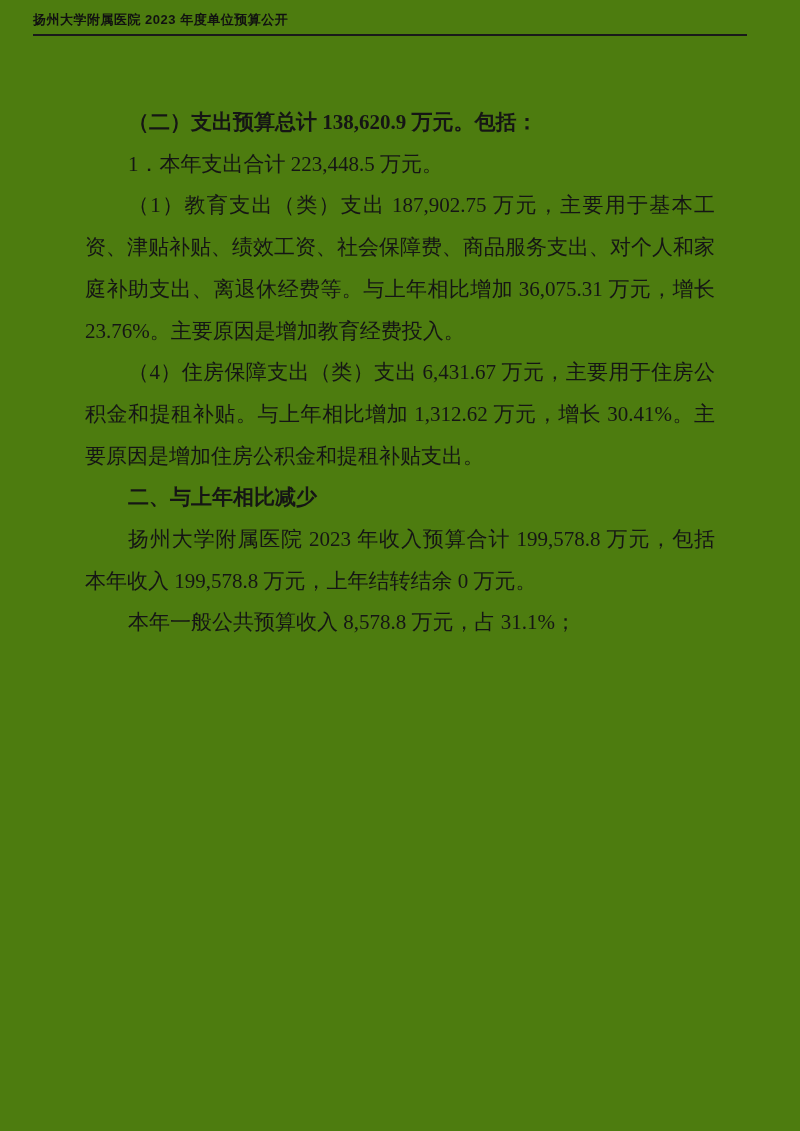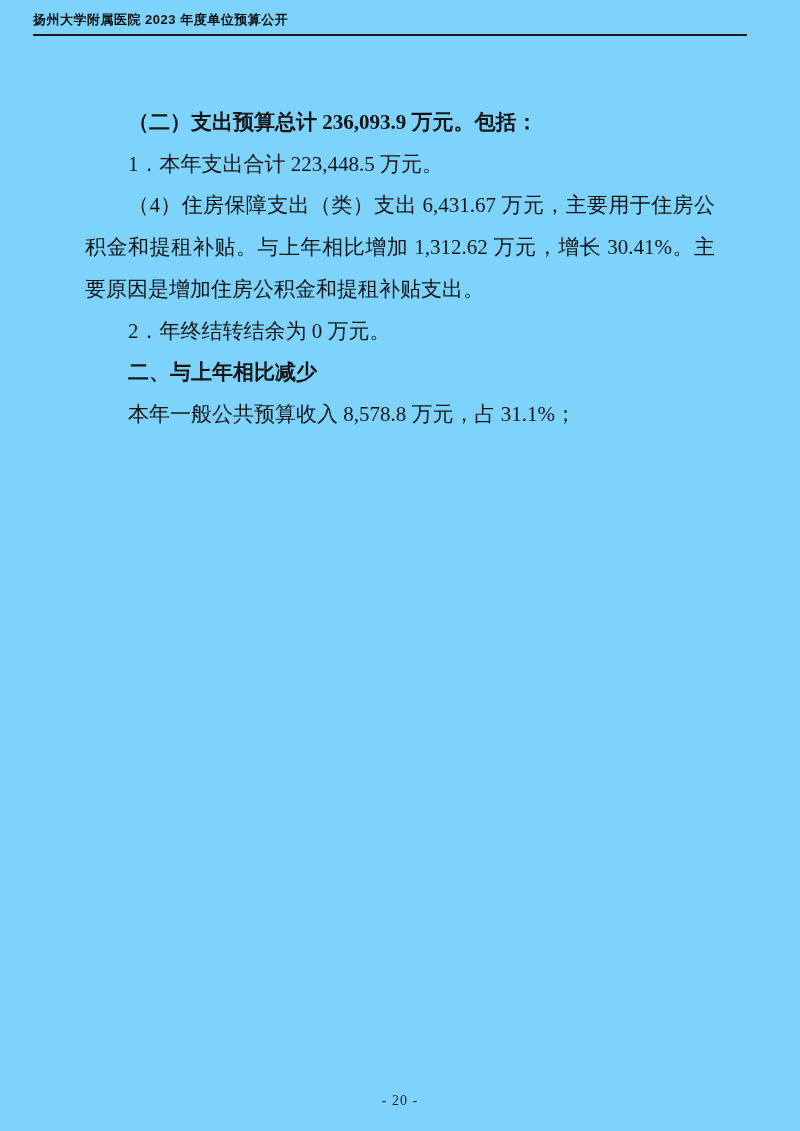--- a/index.html
+++ b/index.html
@@ -1,20 +1,20 @@
 <!DOCTYPE html>
 <html lang="zh"><head>
 <meta charset="utf-8">
 <style>
   html, body { margin: 0; padding: 0; background: #ffffff; }
   .page {
     position: relative;
     width: 800px;
     height: 1131px;
-    background: #7dd3fc;
+    background: #4d7c0f;
     color: #000000;
     overflow: hidden;
     font-family: "Liberation Serif", "DejaVu Serif", serif;
   }
   
   .page-header {
     position: absolute;
     left: 33px;
     top: 10px;
     width: 714px;
@@ -71,25 +71,23 @@
 
 <div class="page">
 
   <div class="page-header">
     <span class="header-title">扬州大学附属医院 2023 年度单位预算公开</span>
   </div>
 
   <div class="header-rule"></div>
 
   <div class="doc-body">
-      <p class="heading">（二）支出预算总计 236,093.9 万元。包括：</p>
+      <p class="heading">（二）支出预算总计 138,620.9 万元。包括：</p>
       <p class="body">1．本年支出合计 223,448.5 万元。</p>
+      <p class="body">（1）教育支出（类）支出 187,902.75 万元，主要用于基本工资、津贴补贴、绩效工资、社会保障费、商品服务支出、对个人和家庭补助支出、离退休经费等。与上年相比增加 36,075.31 万元，增长 23.76%。主要原因是增加教育经费投入。</p>
       <p class="body">（4）住房保障支出（类）支出 6,431.67 万元，主要用于住房公积金和提租补贴。与上年相比增加 1,312.62 万元，增长 30.41%。主要原因是增加住房公积金和提租补贴支出。</p>
-      <p class="body">2．年终结转结余为 0 万元。</p>
       <p class="heading">二、与上年相比减少</p>
+      <p class="body">扬州大学附属医院 2023 年收入预算合计 199,578.8 万元，包括本年收入 199,578.8 万元，上年结转结余 0 万元。</p>
       <p class="body">本年一般公共预算收入 8,578.8 万元，占 31.1%；</p>
     </div>
 
-  <div class="page-footer">
-    <span class="page-number">- 20 -</span>
-  </div>
 
 </div>
 
 </body></html>

